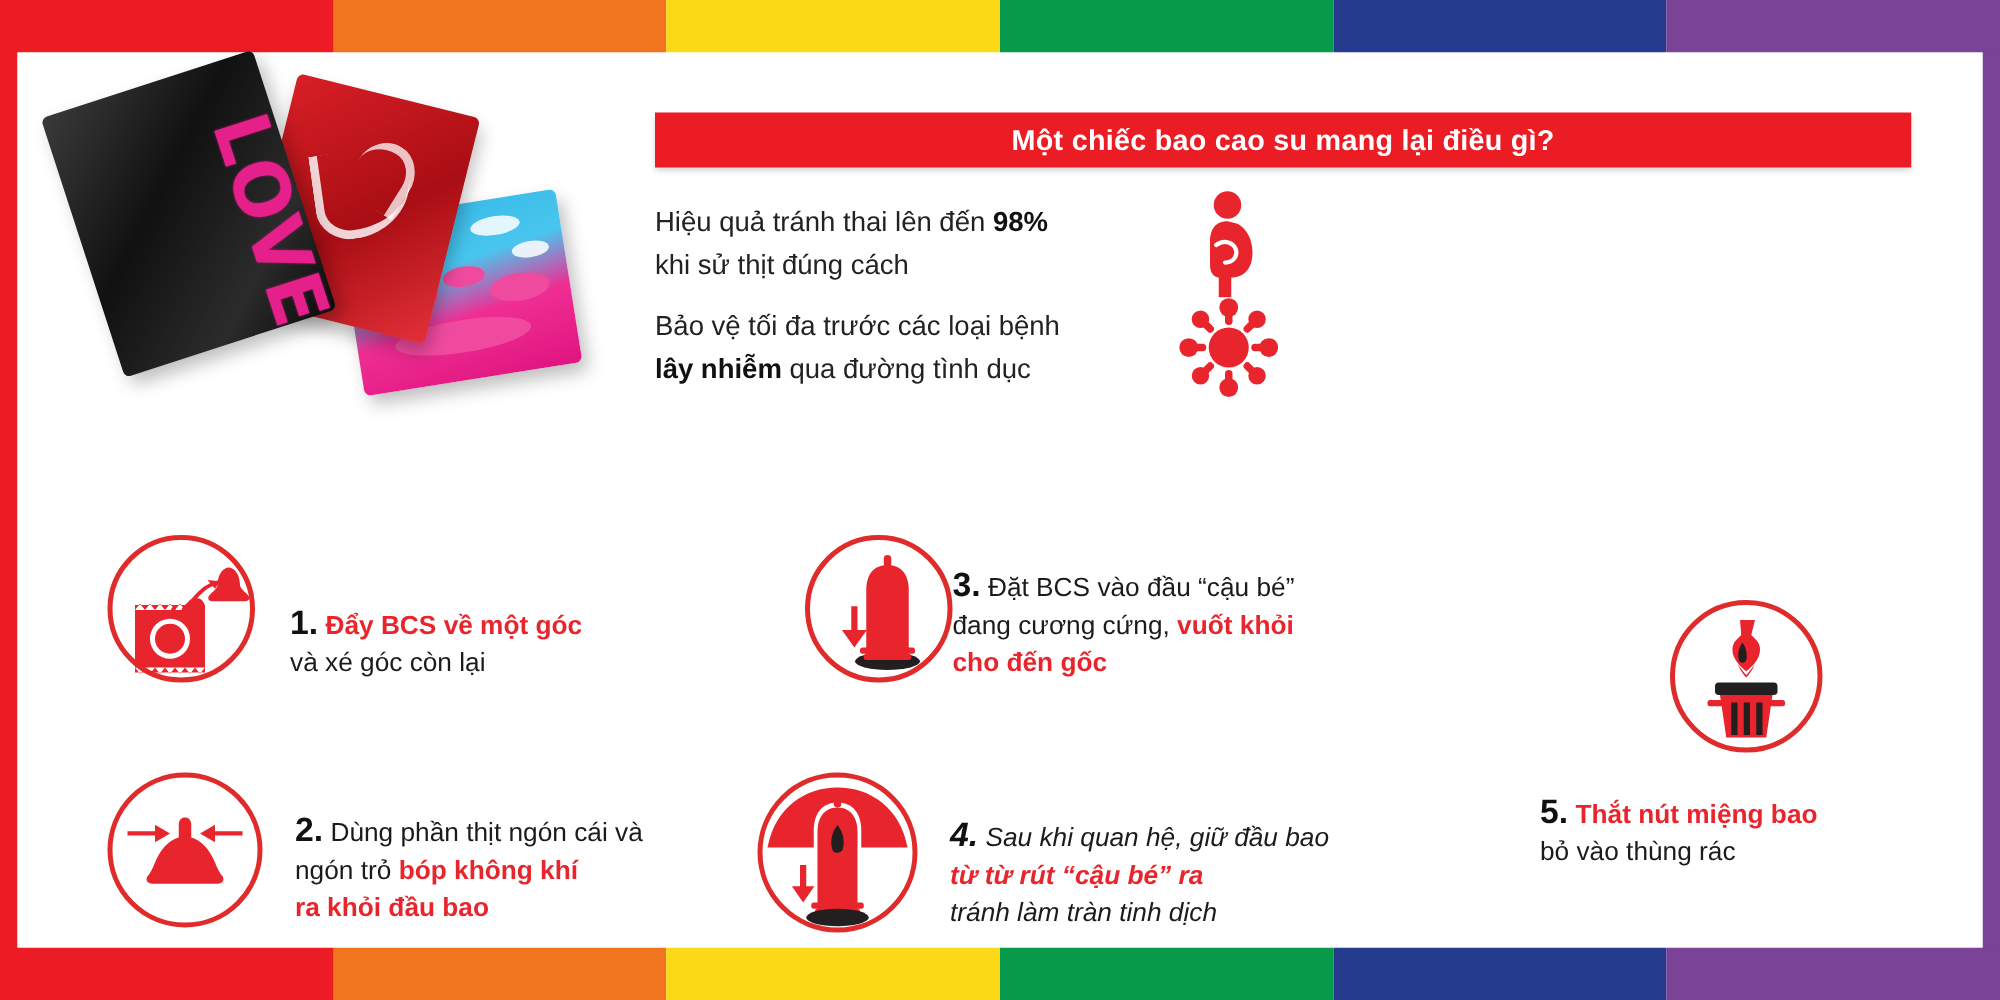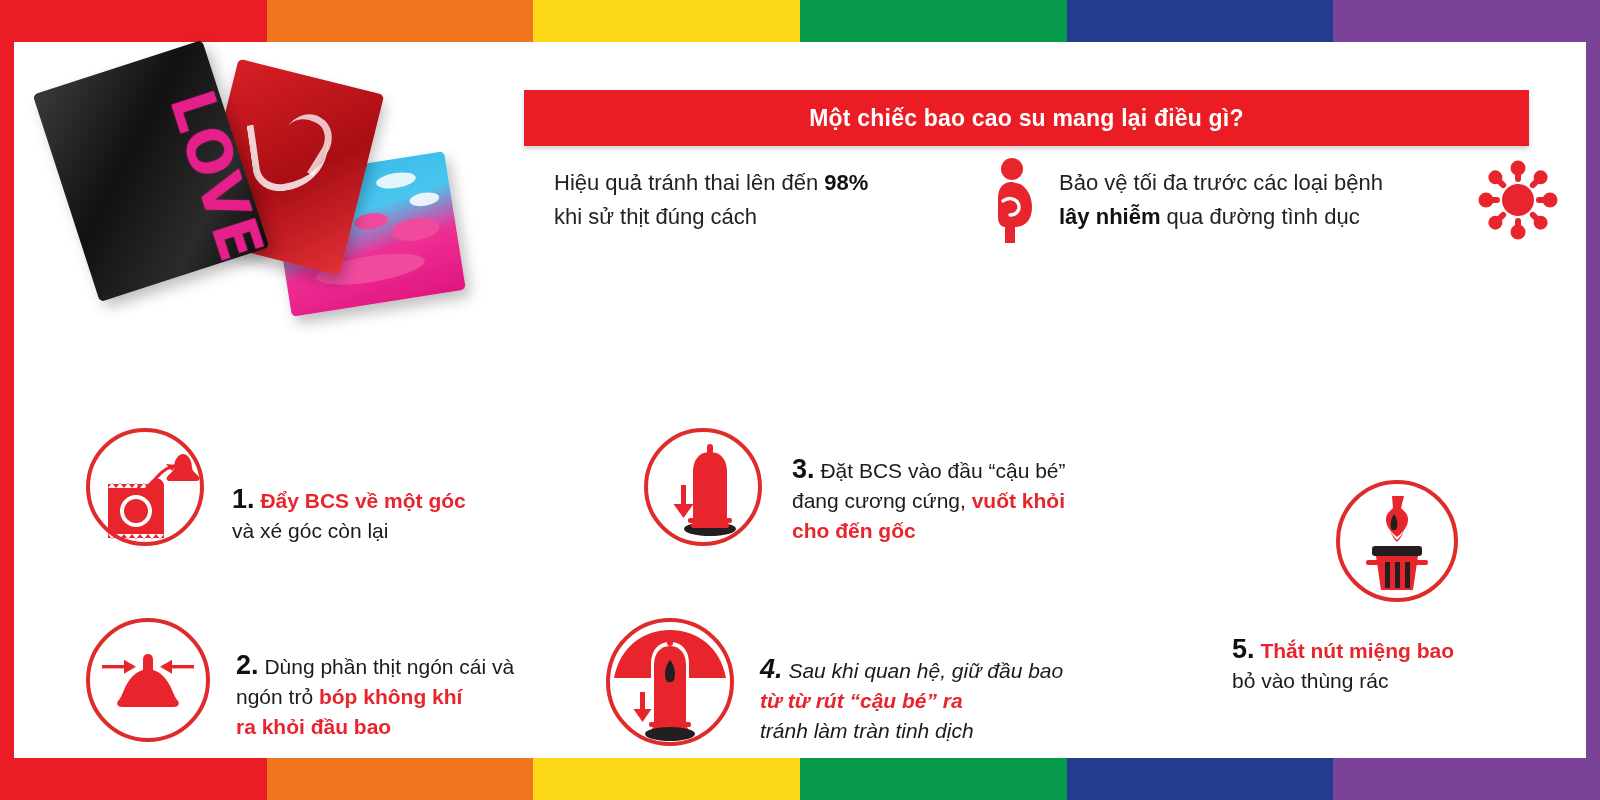--- a/index.html
+++ b/index.html
@@ -126,35 +126,36 @@
     color: #fff;
     font-size: 13px; font-weight: 700;
     letter-spacing: 1px;
     text-shadow: 0 1px 2px rgba(0,0,0,.35);
   }
 
   
   .banner {
     position: absolute;
     left: 510px; top: 48px;
-    width: 1005px; height: 56px;
+    width: 1005px; height: 44px;
     background: #ec1c24;
     color: #fff;
     display: flex; align-items: center; justify-content: center;
     font-size: 23px; font-weight: 700;
     letter-spacing: .2px;
     box-shadow: 0 3px 5px rgba(0,0,0,.18);
   }
 
   
   .benefits {
     position: absolute;
-    left: 540px; top: 110px;
+    left: 510px; top: 110px;
     width: 1010px; height: 95px;
     display: flex;
+    flex-direction: column;
   }
   .benefit {
     display: flex; align-items: center;
     width: 50%;
   }
   .benefit .btxt {
     font-size: 22px;
     color: #222;
     line-height: 34px;
     flex: 1 1 auto;
@@ -243,21 +244,21 @@
   #step1 { left: 72px;  top: 386px; width: 480px; }
   #step1 .circle { width: 118px; height: 118px; }
   #step1 .stext { margin-left: 28px; padding-top: 26px; }
 
   #step2 { left: 72px;  top: 576px; width: 530px; }
   #step2 .circle { width: 124px; height: 124px; }
   #step2 .stext { margin-left: 26px; padding-top: 14px; }
 
   #step3 { left: 630px; top: 386px; width: 560px; }
   #step3 .circle { width: 118px; height: 118px; }
-  #step3 .stext { margin-left: 30px; padding-top: 14px; }
+  #step3 .stext { padding-top: 14px; }
 
   #step4 { left: 592px; top: 576px; width: 580px; font-style: italic; }
   #step4 .circle { width: 128px; height: 128px; }
   #step4 .stext { margin-left: 26px; padding-top: 20px; }
 
   #step5 { left: 1218px; top: 438px; width: 330px; display: block; }
   #step5 .circle { width: 122px; height: 122px; margin: 0 auto; }
   #step5 .stext { margin-top: 30px; text-align: left; }
 
   svg { display: block; }

